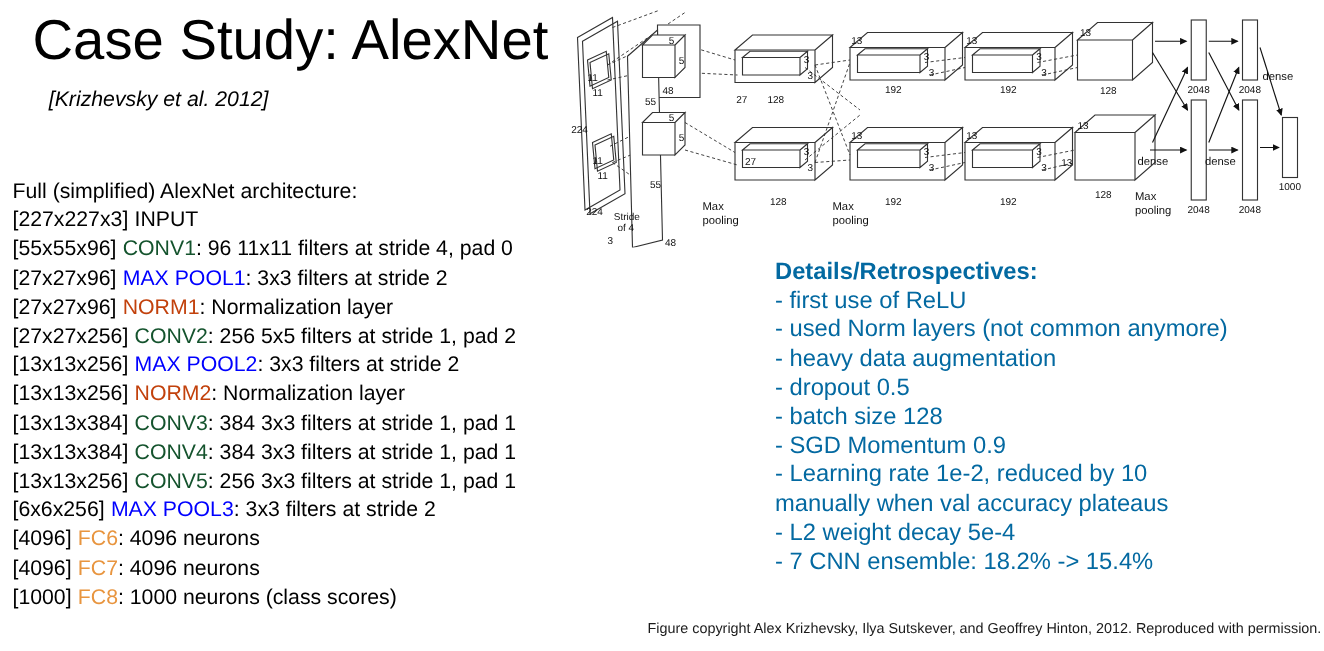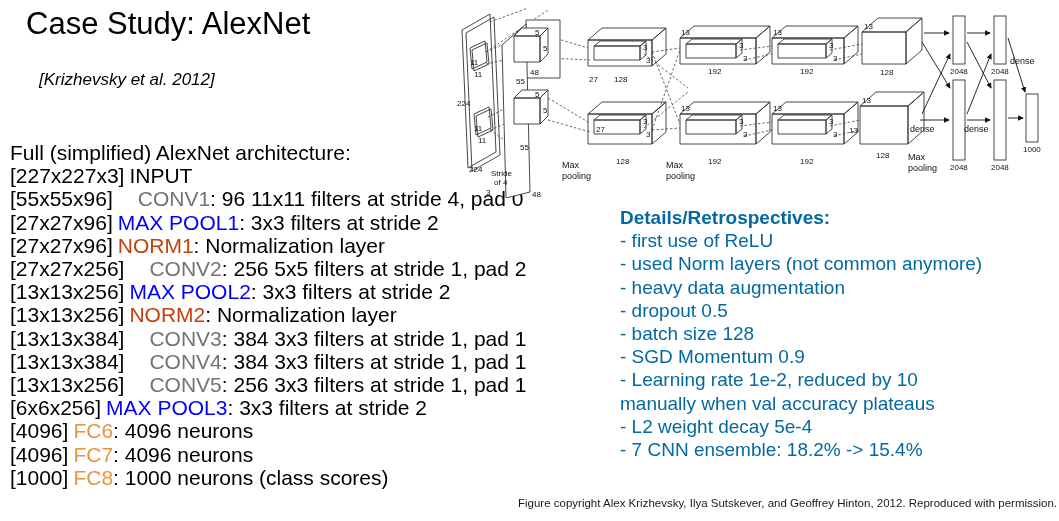--- a/index.html
+++ b/index.html
@@ -1,31 +1,31 @@
 <!DOCTYPE html>
 <html><head>
 <meta charset="utf-8">
 <style>
   html,body{margin:0;padding:0;background:#fff;}
   .slide{
     position:relative;width:1059px;height:521px;background:#ffffff;
     font-family:"Liberation Sans", sans-serif;color:#000;overflow:hidden;
   }
   .title{
-    position:absolute;left:26px;top:6px;font-size:31px;letter-spacing:0;
+    position:absolute;left:26px;top:6px;font-size:45px;letter-spacing:0;
     color:#000;white-space:nowrap;
   }
   .citation{
     position:absolute;left:39px;top:70px;font-size:17px;font-style:italic;color:#000;
   }
   .arch{
-    position:absolute;left:10px;top:141px;font-size:21px;line-height:23.2px;white-space:nowrap;
+    position:absolute;left:10px;top:141px;font-size:17px;line-height:23.2px;white-space:nowrap;
   }
   .arch .dims{margin-right:5px;}
-  .c-red{color:#737373;margin-left:20px;}
+  .c-red{color:#14532d;}
   .c-blue{color:#0000ff;}
   .c-green{color:#c2410c;}
   .c-orange{color:#e8953f;}
   .details{
     position:absolute;left:620px;top:206px;font-size:19px;line-height:23.2px;
     color:#0369a1;white-space:nowrap;
   }
   .details .heading{font-weight:bold;}
   .caption{
     position:absolute;left:518px;top:497px;font-size:11.5px;color:#1a1a1a;white-space:nowrap;

